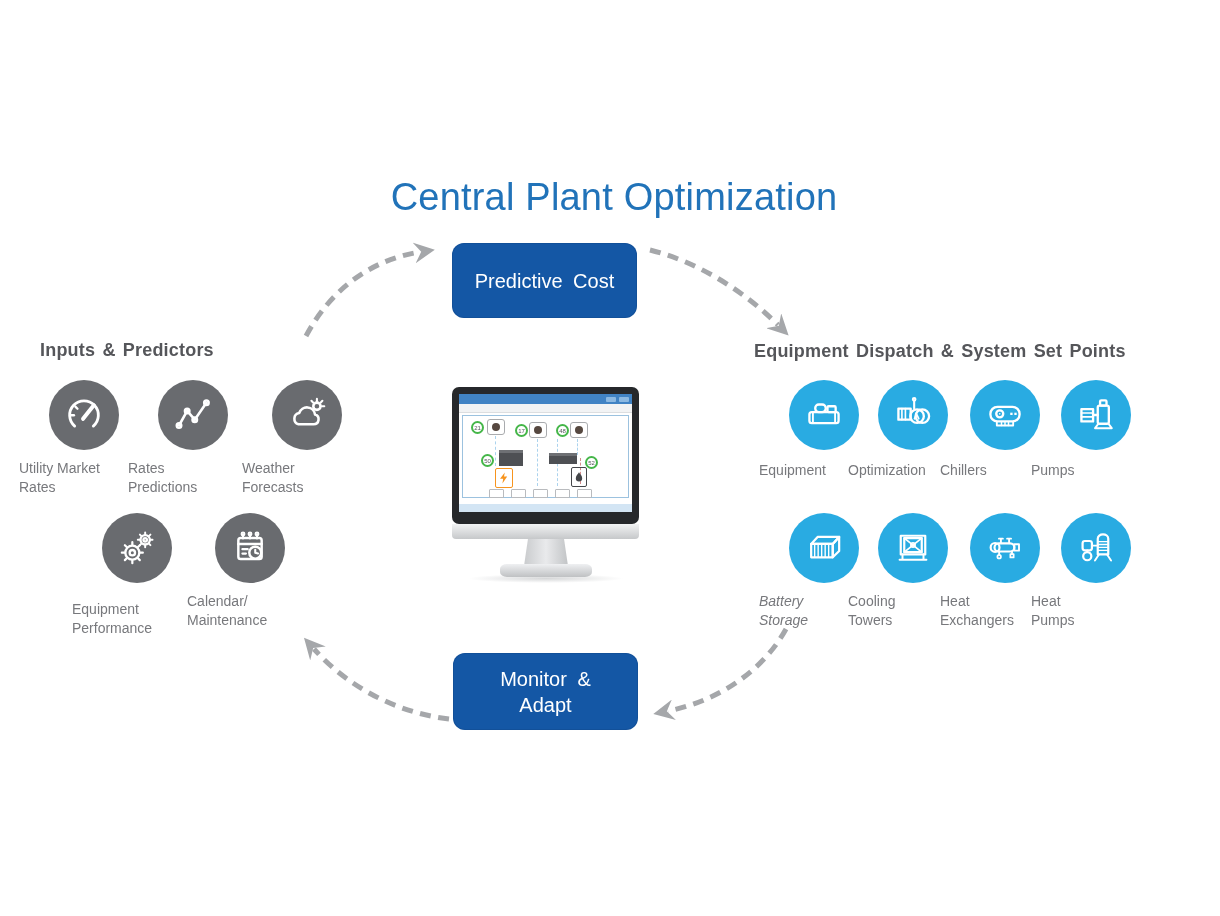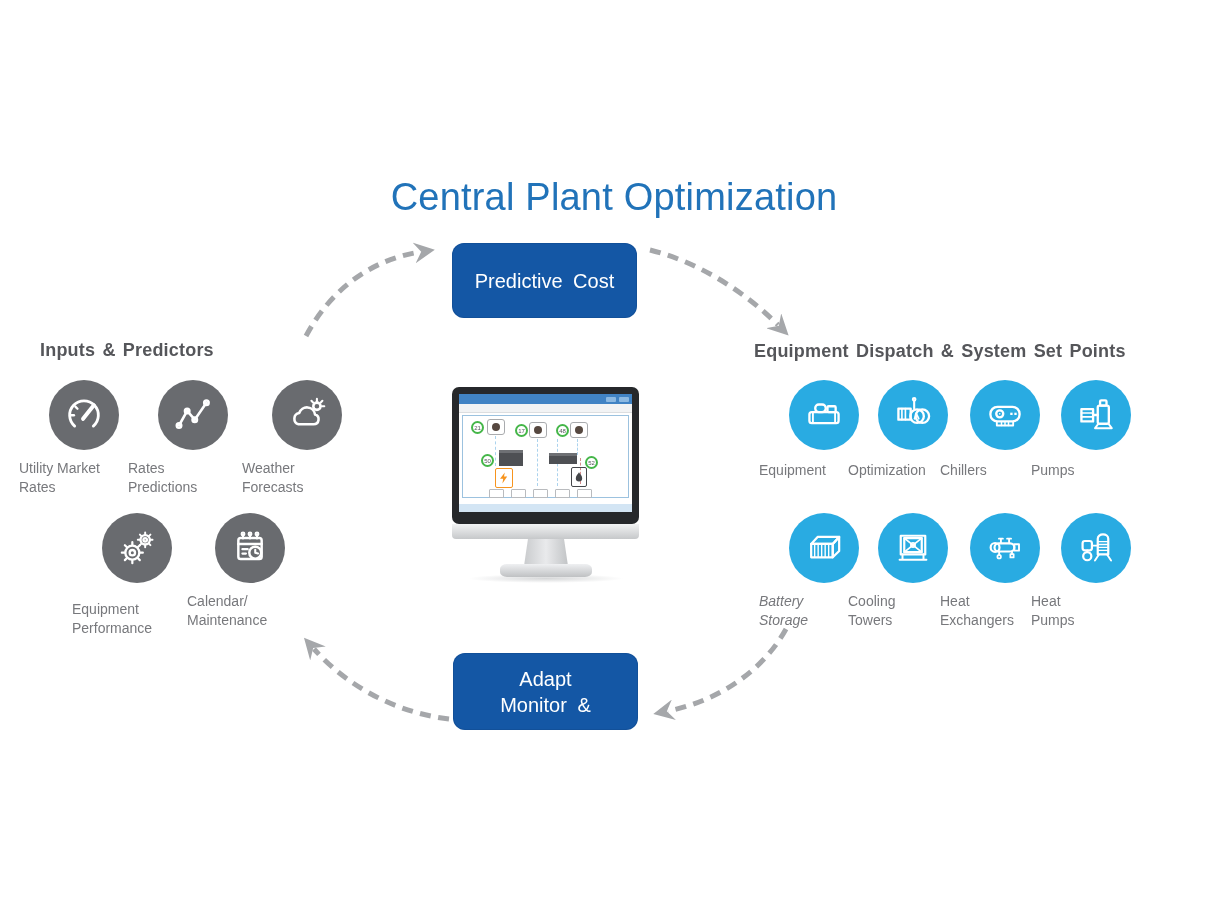--- a/index.html
+++ b/index.html
@@ -92,22 +92,22 @@
     <path d="M650,250 C698,262 744,291 778,325" marker-end="url(#ah)"></path>
     <path d="M786,629 C763,671 718,701 668,711" marker-end="url(#ah)"></path>
     <path d="M449,719 C398,713 349,688 314,649" marker-end="url(#ah)"></path>
   </g>
 </svg>
 
 <div id="box-predictive" class="abs flow-box">
   <div>Predictive Cost</div>
 </div>
 <div id="box-monitor" class="abs flow-box">
+  <div>Monitor &amp;</div>
   <div>Adapt</div>
-  <div>Monitor &amp;</div>
 </div>
 
 <div id="heading-left" class="abs section-heading">Inputs &amp; Predictors</div>
 <div id="heading-right" class="abs section-heading">Equipment Dispatch &amp; System Set Points</div>
 
 <div class="abs icon-circle gray" style="left:49px;top:380px;">
   <svg viewBox="0 0 36 36" width="42" height="42" fill="none" stroke="#fff" stroke-width="2.4" stroke-linecap="round">
     <path d="M10,27.5 A12.3,12.3 0 1 1 26,27.5"></path>
     <path d="M6.9,18.2 h2.5" stroke-width="2"></path>
     <path d="M10.6,10.8 l1.8,1.8" stroke-width="2"></path>

